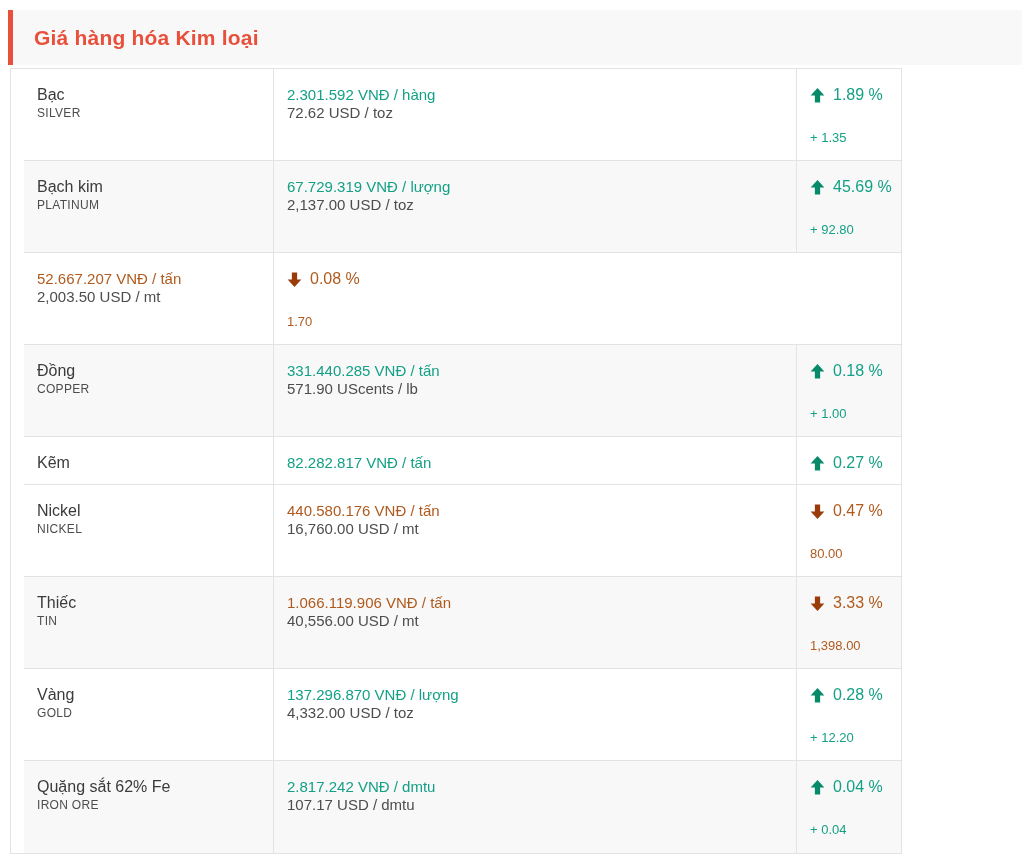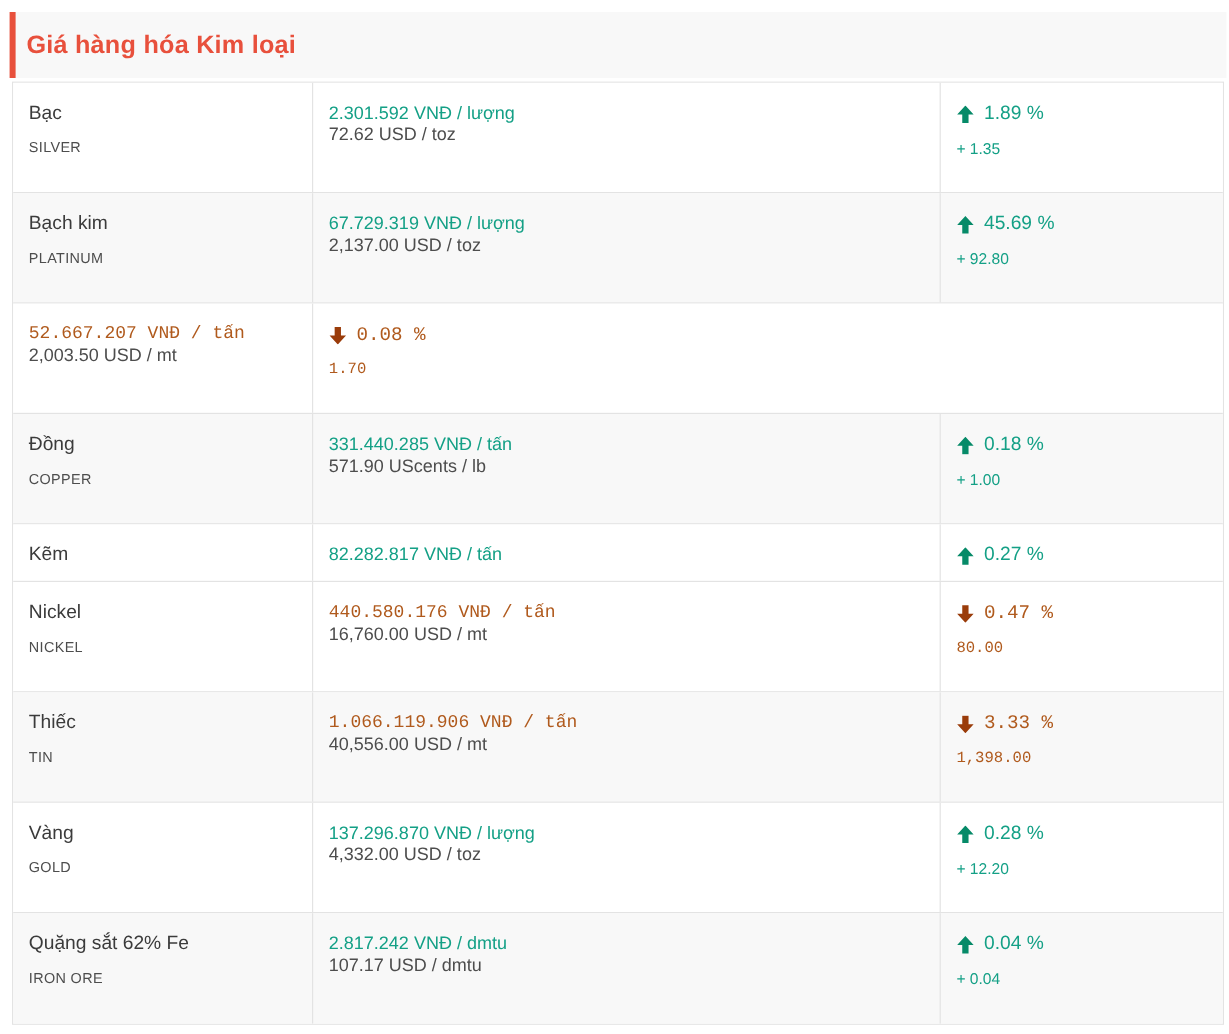--- a/index.html
+++ b/index.html
@@ -25,27 +25,28 @@
   .widget-header{
     margin-left:8px;
     width:1014px;height:55px;
     background:var(--header-bg);
     display:flex;align-items:center;
     border-left:5px solid var(--accent);
   }
   .widget-header h1{
     font-size:21px;font-weight:bold;
     color:var(--accent);
-    padding-left:9px;
+    padding-left:21px;
     letter-spacing:.2px;
   }
   .price-table{
     margin:3px 0 0 10px;
-    width:1010px;
+    width:892px;
     border:1px solid var(--border);
+    padding-left:13px;
   }
   .row{
     display:grid;
     grid-template-columns:249px 523px 236px;
     height:92px;
     background:#fff;
     border-bottom:1px solid var(--border);
   }
   .row:last-child{border-bottom:none;}
   .row.shaded{background:var(--row-alt-bg);}
@@ -54,60 +55,60 @@
     padding:17px 13px 0 13px;
     overflow:hidden;
   }
   .cell + .cell{border-left:1px solid var(--border);}
   .metal-name{
     font-size:16px;line-height:18px;
     color:var(--name-text);
   }
   .metal-symbol{
     font-size:12px;line-height:14px;
-    margin-top:12px;
+    margin-top:2px;
     color:var(--muted-text);
     letter-spacing:.3px;
   }
   .vnd{font-size:15px;line-height:18px;}
   .usd{
     font-size:15px;line-height:18px;
     color:var(--muted-text);
   }
   .pct-line{
     display:flex;align-items:center;gap:8px;
     font-size:16px;line-height:18px;
   }
   .arrow{display:inline-flex;width:15px;height:15px;}
   .arrow svg{width:15px;height:15px;display:block;}
   .row.down .arrow svg{transform:rotate(180deg);}
   .chg{
     font-size:13px;line-height:16px;
-    margin-top:12px;
+    margin-top:26px;
   }
   .row.up .vnd,.row.up .pct,.row.up .chg{color:var(--up);}
   .row.up .arrow svg path{fill:var(--up-arrow);}
-  .row.down .vnd,.row.down .pct,.row.down .chg{color:var(--down);font-family:Liberation Mono, monospace;}
+  .row.down .vnd,.row.down .pct,.row.down .chg{color:var(--down);}
   .row.down .arrow svg path{fill:var(--down-arrow);}
 </style>
 </head>
 <body>
 
 <div class="widget">
   <header class="widget-header">
     <h1>Giá hàng hóa Kim loại</h1>
   </header>
   <div class="price-table" id="price-table">
   <div class="row up">
     <div class="cell">
       <div class="metal-name">Bạc</div>
       <div class="metal-symbol">SILVER</div>
     </div>
     <div class="cell">
-      <div class="vnd">2.301.592 VNĐ / lượng</div>
+      <div class="vnd">2.301.592 VNĐ / hàng</div>
       <div class="usd">72.62 USD / toz</div>
     </div>
     <div class="cell">
       <div class="pct-line">
         <span class="arrow">
           <svg viewBox="0 0 14 14" aria-hidden="true">
                 <path d="M7 0 L13.4 7 H9.45 V13.6 H4.55 V7 H0.6 Z"></path>
               </svg>
         </span>
         <span class="pct">1.89 %</span>

